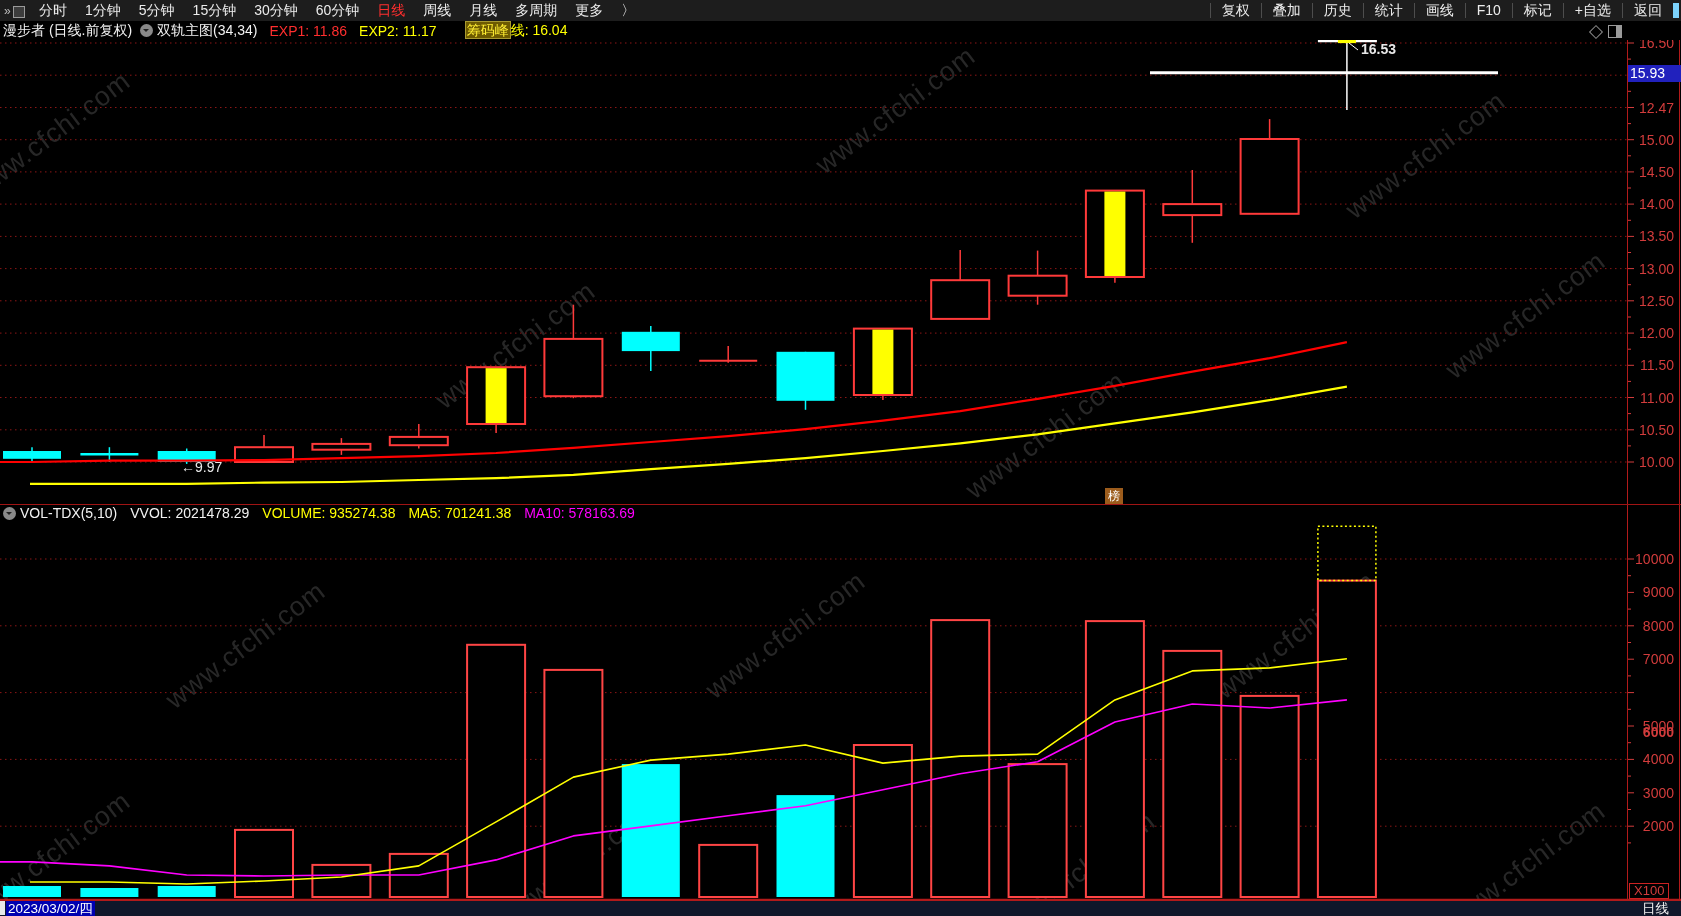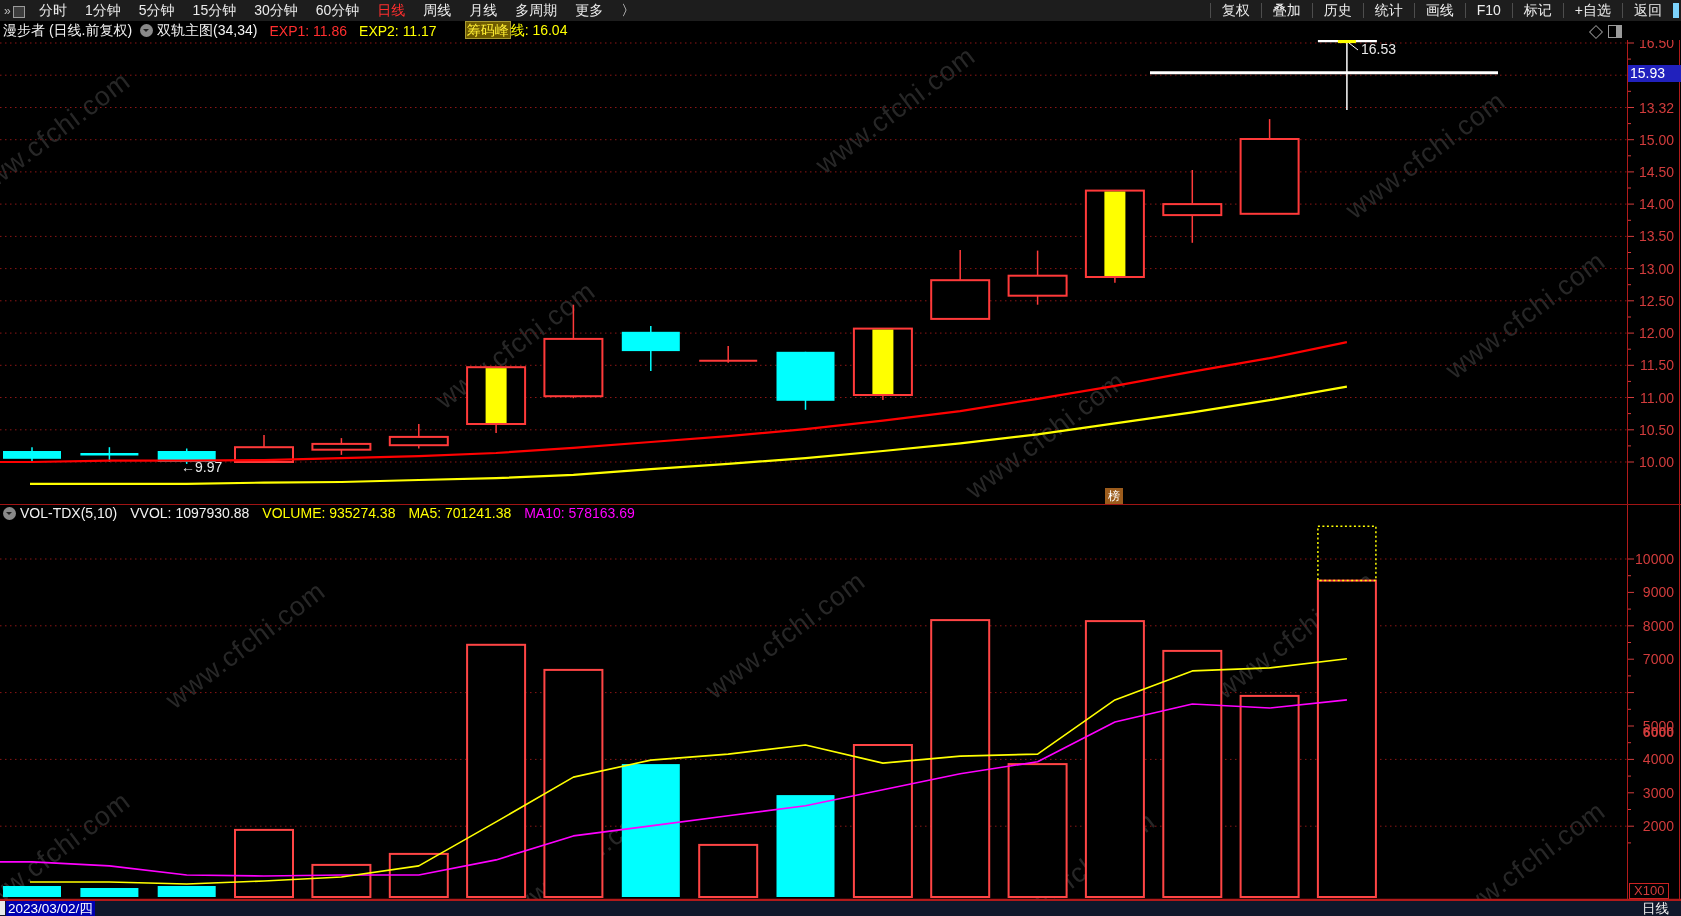--- a/index.html
+++ b/index.html
@@ -285,42 +285,42 @@
     <rect x="1317.9" y="580.6" width="58" height="316.4" fill="#000" stroke="#ff4545" stroke-width="2"></rect>
     <rect x="1317.9" y="526.3" width="58" height="54.30000000000007" fill="none" stroke="#ffff00" stroke-width="1.5" stroke-dasharray="2,2.5"></rect>
     <polyline points="0,861.9 32,861.9 109.4,865.9 186.7,875 264,876 341.4,875 418.8,875 496.1,859.9 573.4,835.9 650.8,825.9 728.2,815.8 805.5,805.8 882.9,789.8 960.2,773.8 1037.6,761.7 1114.9,722 1192.3,704 1269.6,708 1346.9,699.9" fill="none" stroke="#ff00ff" stroke-width="1.6" stroke-linejoin="round"></polyline>
     <polyline points="30,882 32,882 109.4,882 186.7,884 264,881 341.4,877 418.8,865.9 496.1,821.9 573.4,777.1 650.8,760.1 728.2,754.1 805.5,745 882.9,763.1 960.2,756.1 1037.6,754.1 1114.9,699.9 1192.3,670.9 1269.6,667.9 1346.9,658.8" fill="none" stroke="#ffff00" stroke-width="1.6" stroke-linejoin="round"></polyline>
     <line x1="1150" y1="72.7" x2="1498" y2="72.7" stroke="#ffffff" stroke-width="3"></line>
     <line x1="1349" y1="43" x2="1358" y2="50" stroke="#ffffff" stroke-width="1"></line>
   </svg>
 
 <div id="price-labels">
     <div class="axis-label" style="top: 35px;">16.50</div>
-    <div class="axis-label" style="top: 99.5px;">13.32</div>
+    <div class="axis-label" style="top: 99.5px;">12.47</div>
     <div class="axis-label" style="top: 131.7px;">15.00</div>
     <div class="axis-label" style="top: 163.9px;">14.50</div>
     <div class="axis-label" style="top: 196.1px;">14.00</div>
     <div class="axis-label" style="top: 228.4px;">13.50</div>
     <div class="axis-label" style="top: 260.6px;">13.00</div>
     <div class="axis-label" style="top: 292.8px;">12.50</div>
     <div class="axis-label" style="top: 325.1px;">12.00</div>
     <div class="axis-label" style="top: 357.3px;">11.50</div>
     <div class="axis-label" style="top: 389.5px;">11.00</div>
     <div class="axis-label" style="top: 421.8px;">10.50</div>
     <div class="axis-label" style="top: 454px;">10.00</div>
   </div>
 <div class="price-tag" style="top: 64.7px;">15.93</div>
-<div class="anno" style="left:1361px;top:41px;">16.53</div>
+<div class="anno" style="left:1361px;top:41px;font-weight:bold;">16.53</div>
 <div class="anno" style="left:181px;top:459px;">←9.97</div>
 <div class="rank-badge">榜</div>
 
 <div id="vol-header">
   <span class="ind-circle" style="margin-left:0;"></span>
   <span class="gap" style="color:#f2f2f2;">VOL-TDX(5,10)</span>
-  <span class="gap" style="color:#f2f2f2;">VVOL: 1097930.88</span>
+  <span class="gap" style="color:#f2f2f2;">VVOL: 2021478.29</span>
   <span class="gap" style="color:#ffff00;">VOLUME: 935274.38</span>
   <span class="gap" style="color:#ffff00;">MA5: 701241.38</span>
   <span class="gap" style="color:#ff00ff;">MA10: 578163.69</span>
 </div>
 <div id="vol-labels">
     <div class="axis-label" style="top: 551px;">10000</div>
     <div class="axis-label" style="top: 584.4px;">9000</div>
     <div class="axis-label" style="top: 617.8px;">8000</div>
     <div class="axis-label" style="top: 651.2px;">7000</div>
     <div class="axis-label" style="top: 724px; font-weight: bold;">6000</div>

